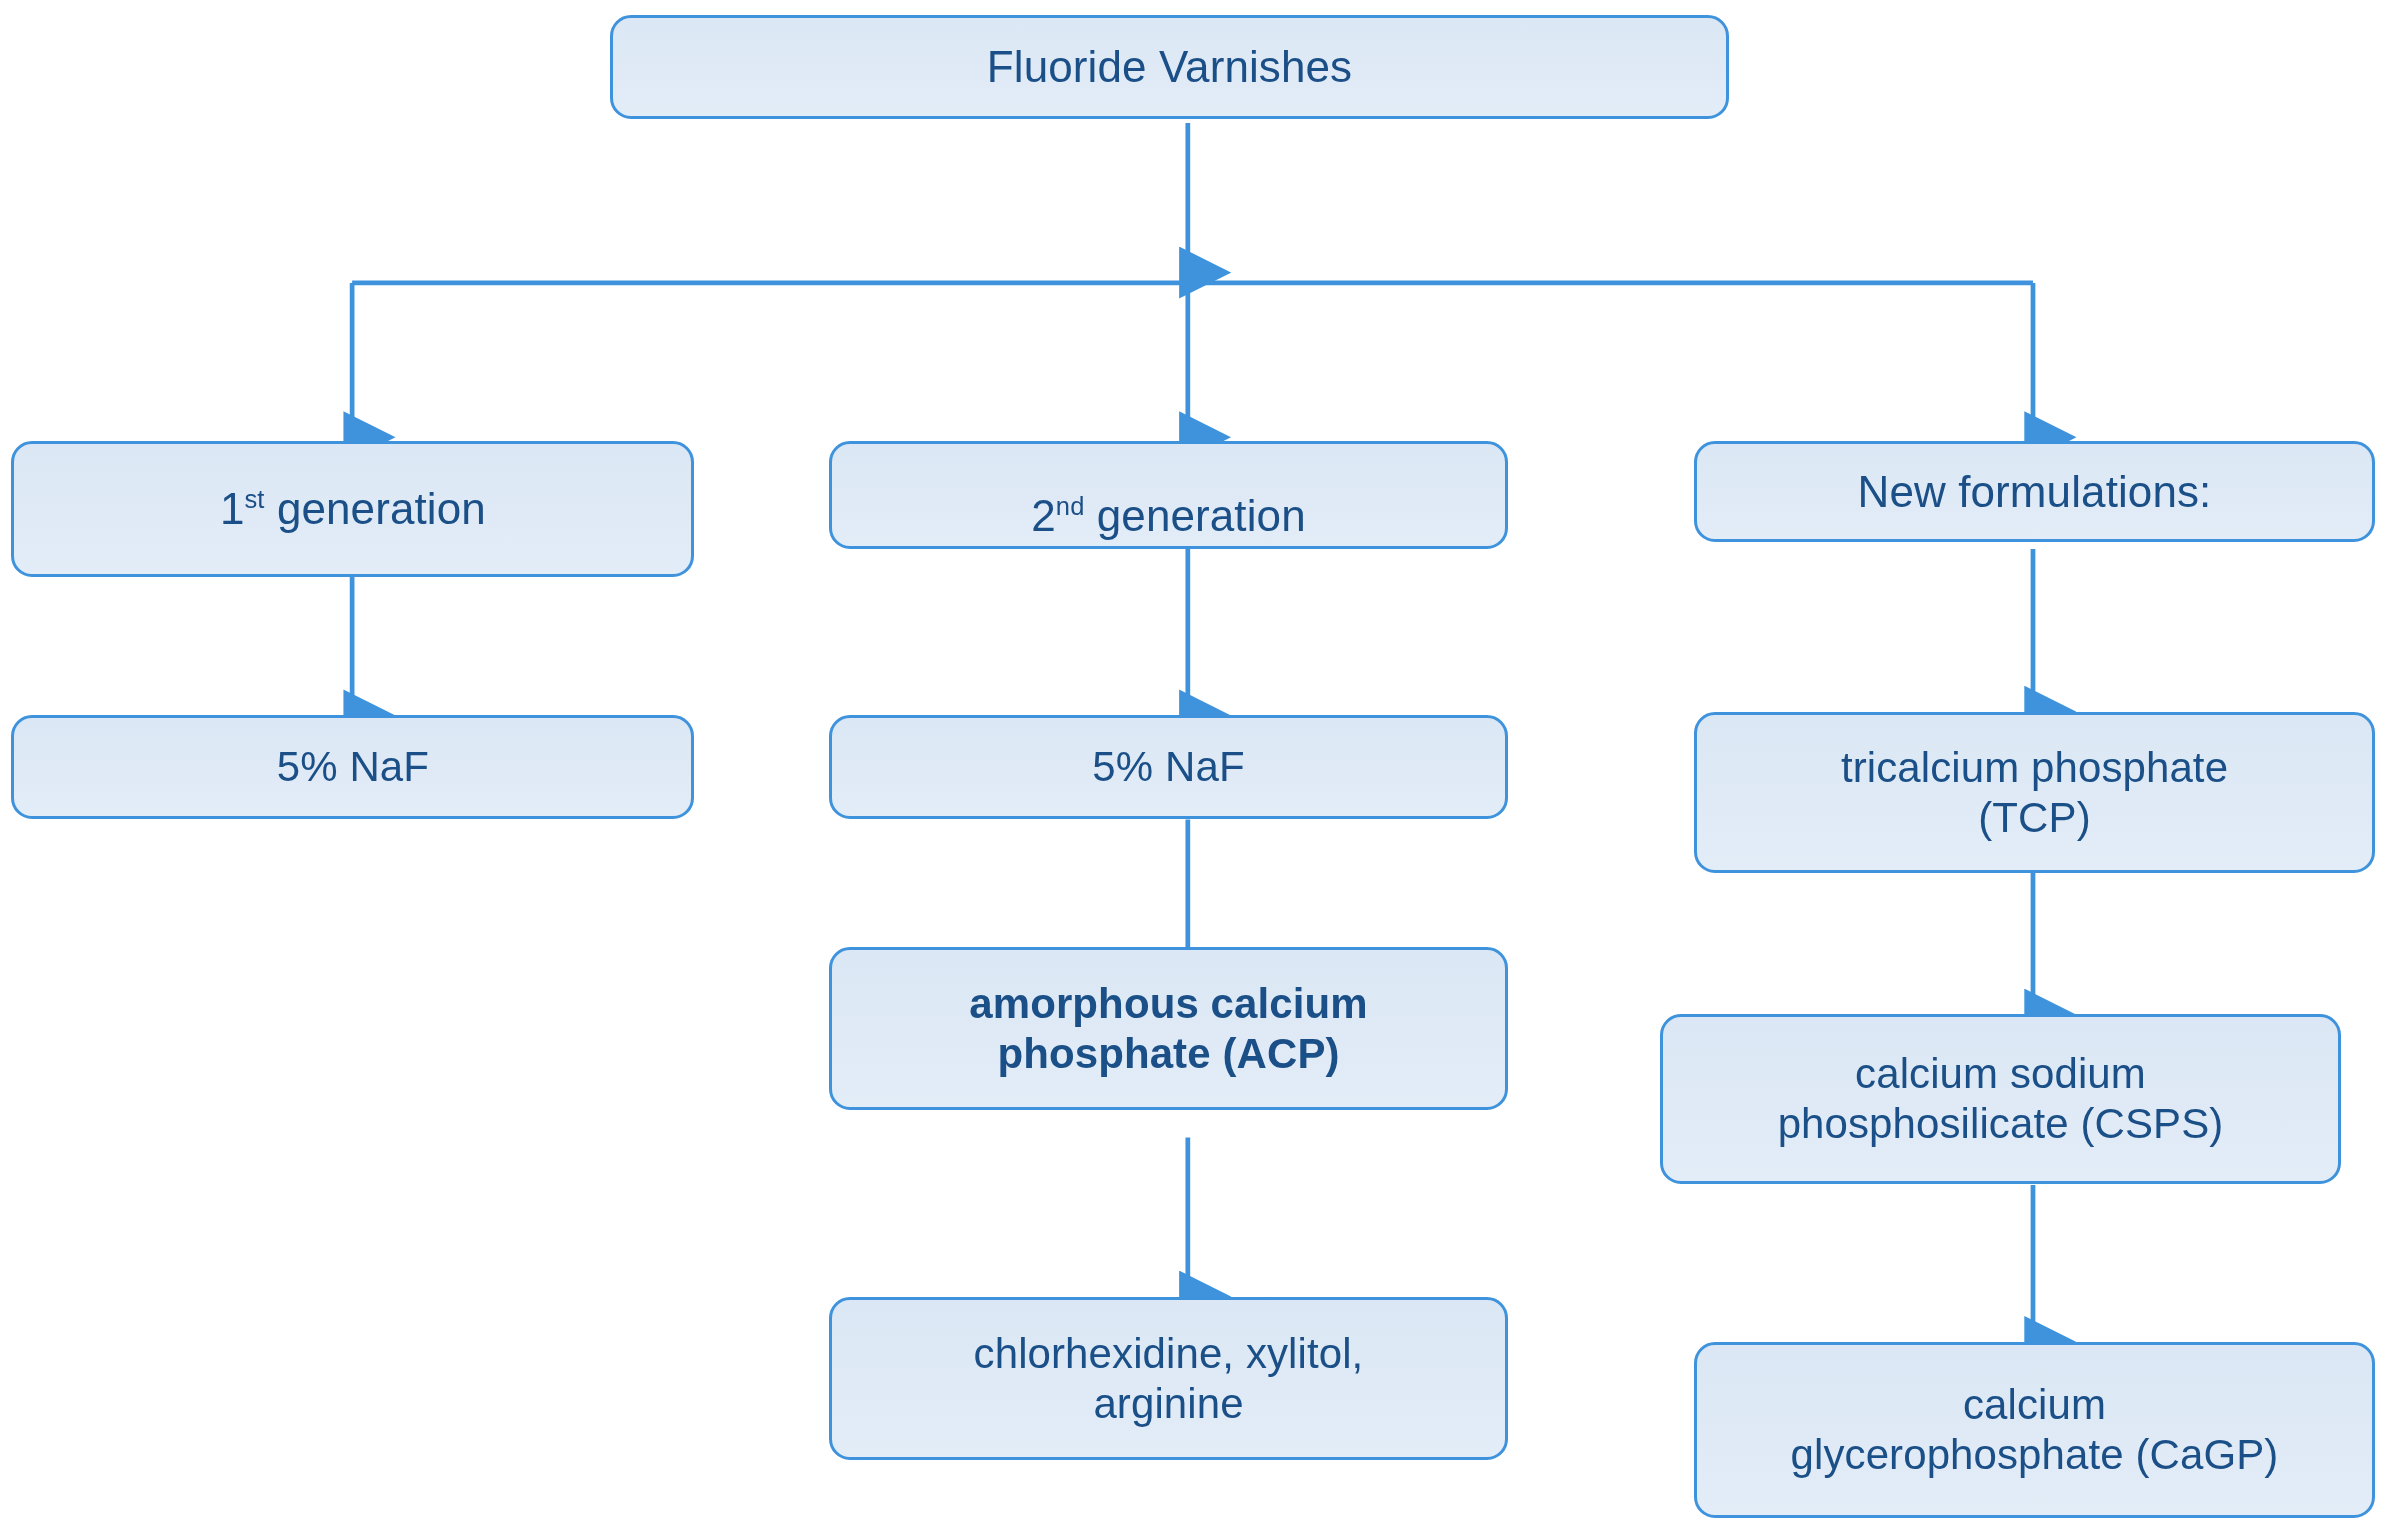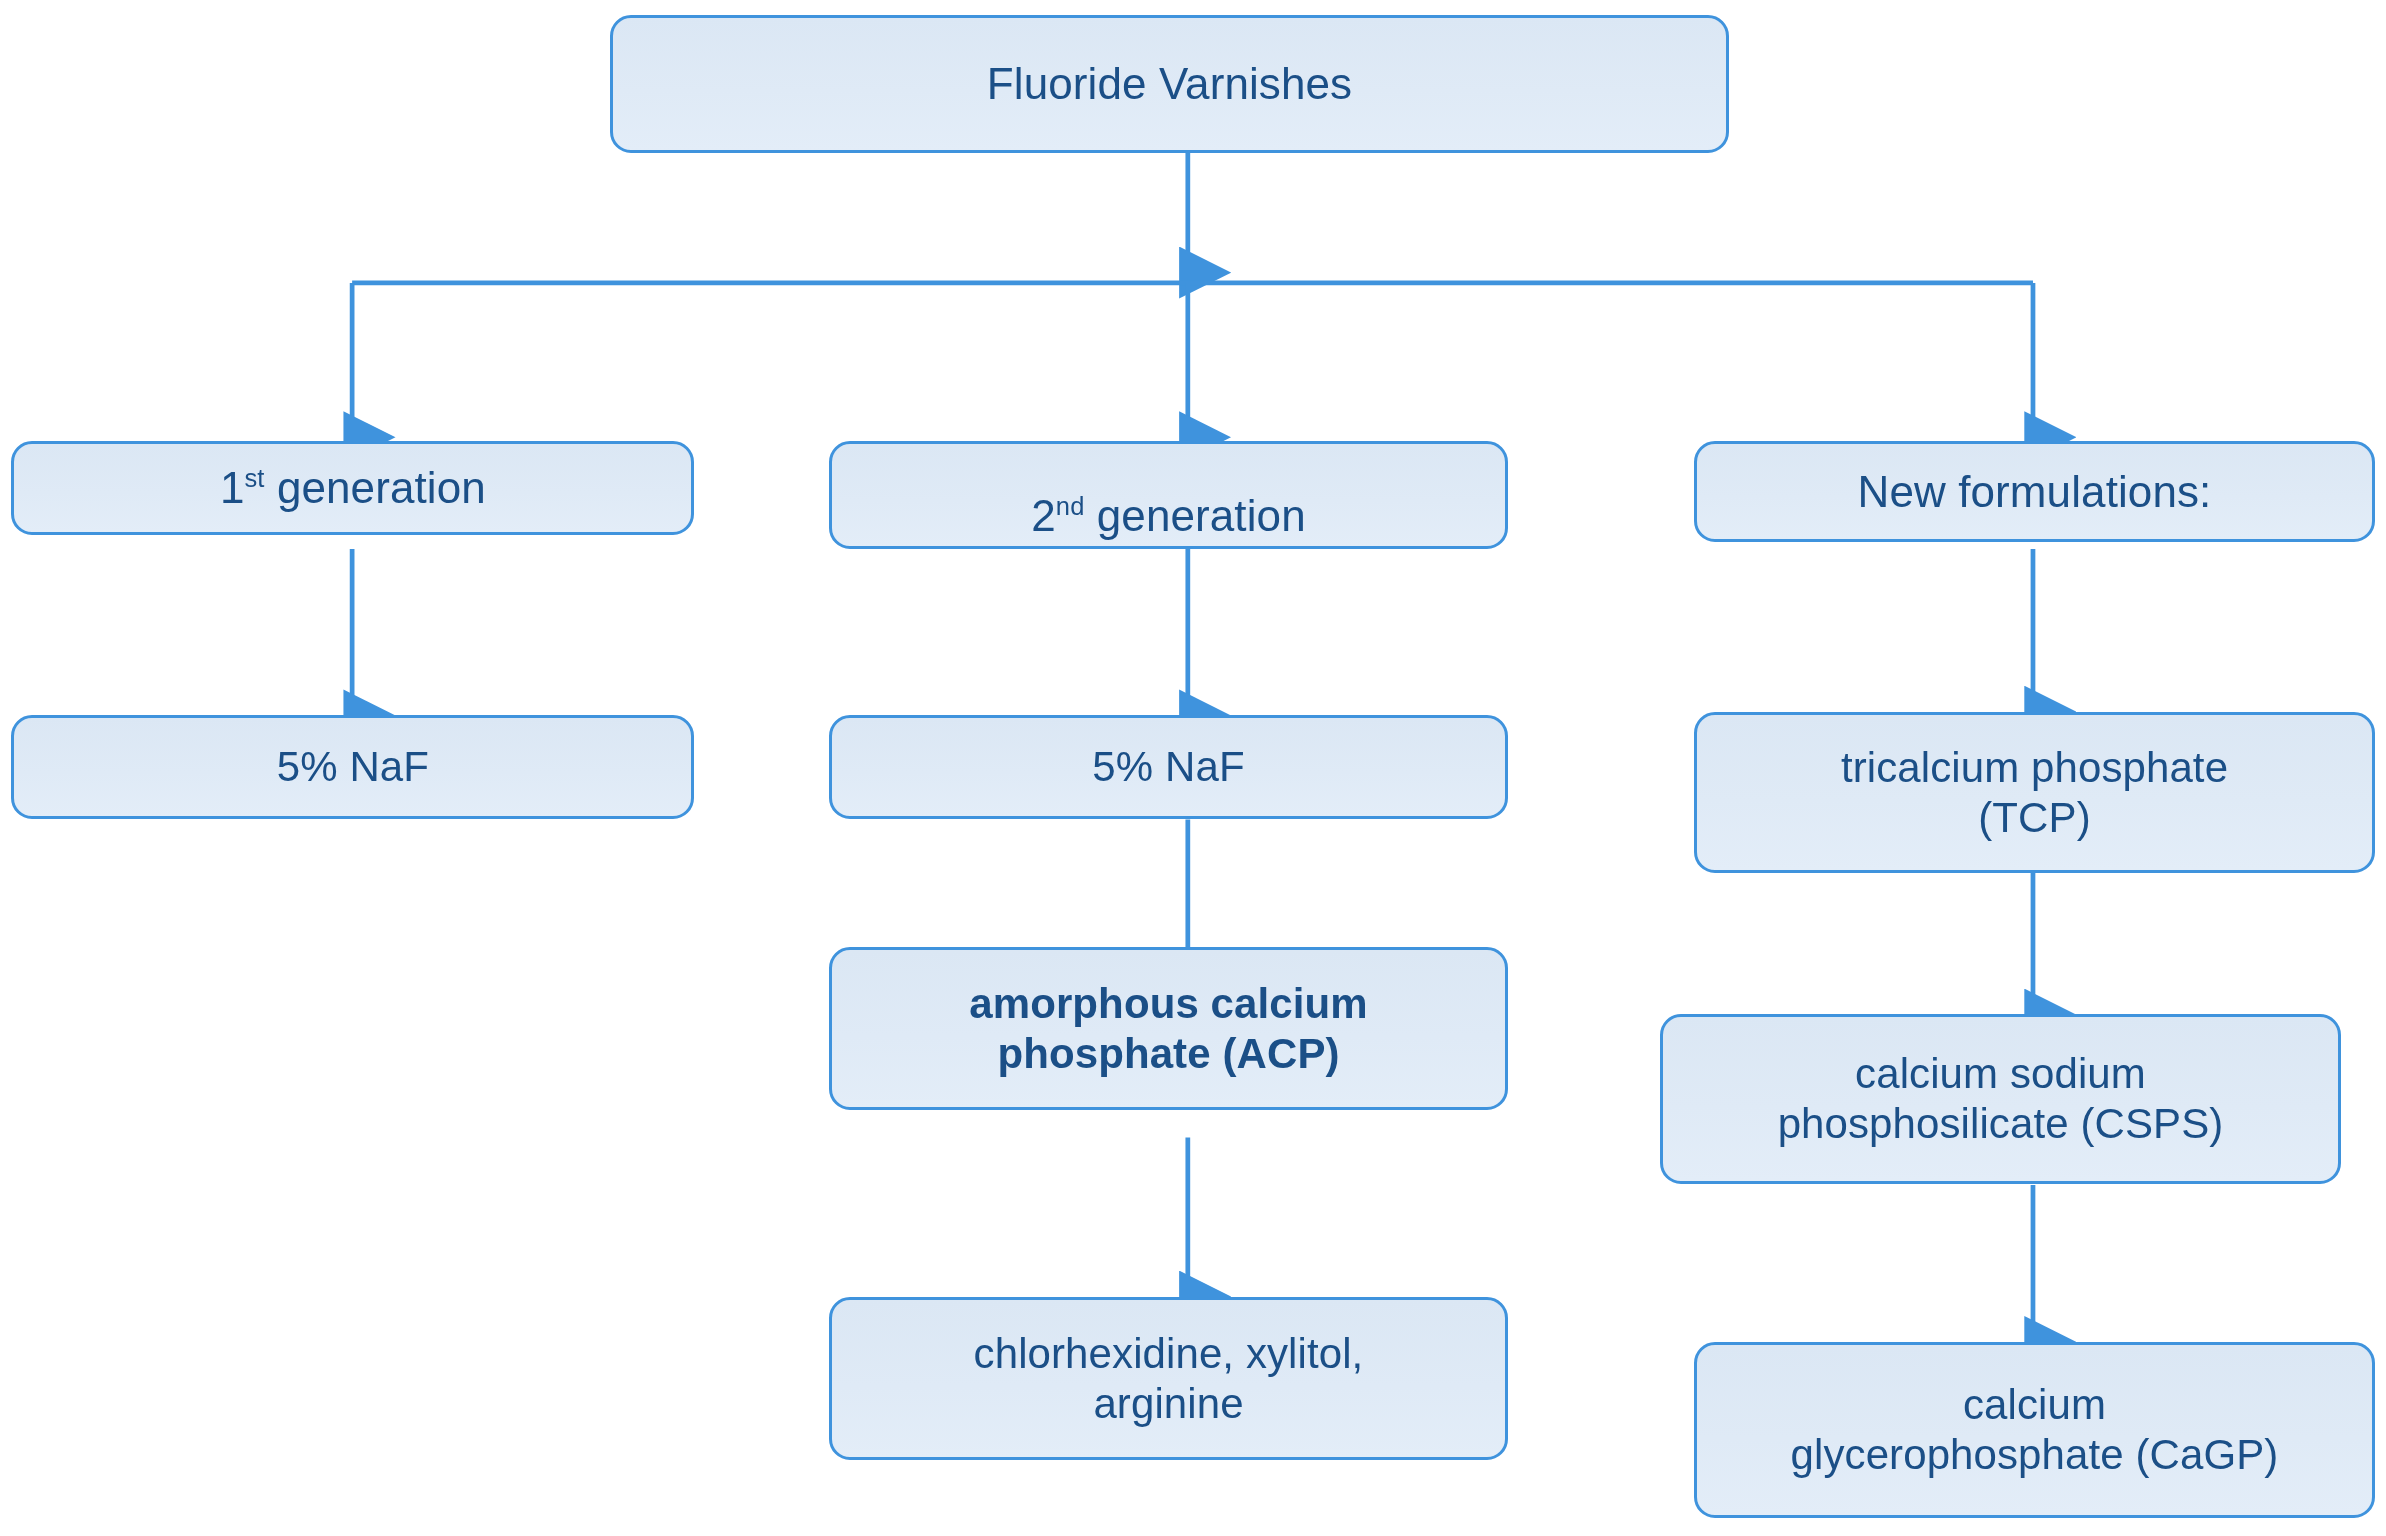--- a/index.html
+++ b/index.html
@@ -83,25 +83,25 @@
       <line x1="1255" y1="580" x2="1255" y2="756" marker-end="url(#arrow)"></line>
       <line x1="1255" y1="866" x2="1255" y2="1030" marker-end="url(#arrow)"></line>
       <line x1="1255" y1="1202" x2="1255" y2="1370" marker-end="url(#arrow)"></line>
 
       <line x1="2148" y1="580" x2="2148" y2="752" marker-end="url(#arrow)"></line>
       <line x1="2148" y1="922" x2="2148" y2="1072" marker-end="url(#arrow)"></line>
       <line x1="2148" y1="1252" x2="2148" y2="1418" marker-end="url(#arrow)"></line>
     </g>
   </svg>
 
-  <div class="node node-root" style="left:610px; top:15px; width:1119px; height:138px;">
+  <div class="node node-root" style="left:610px; top:15px; width:1119px; height:104px;">
     <span class="txt">Fluoride Varnishes</span>
   </div>
 
-  <div class="node node-h1" style="left:11.4px; top:441px; width:683px; height:94px;">
+  <div class="node node-h1" style="left:11.4px; top:441px; width:683px; height:136px;">
     <span class="txt"><span>1</span><sup>st</sup><span> generation</span></span>
   </div>
 
   <div class="node node-h1" style="left:829px; top:441px; width:679px; height:108px;align-items:flex-end;">
     <span class="txt"><span>2</span><sup>nd</sup><span> generation</span></span>
   </div>
 
   <div class="node node-h1" style="left:1694px; top:441px; width:681px; height:101px;">
     <span class="txt">New formulations:</span>
   </div>

